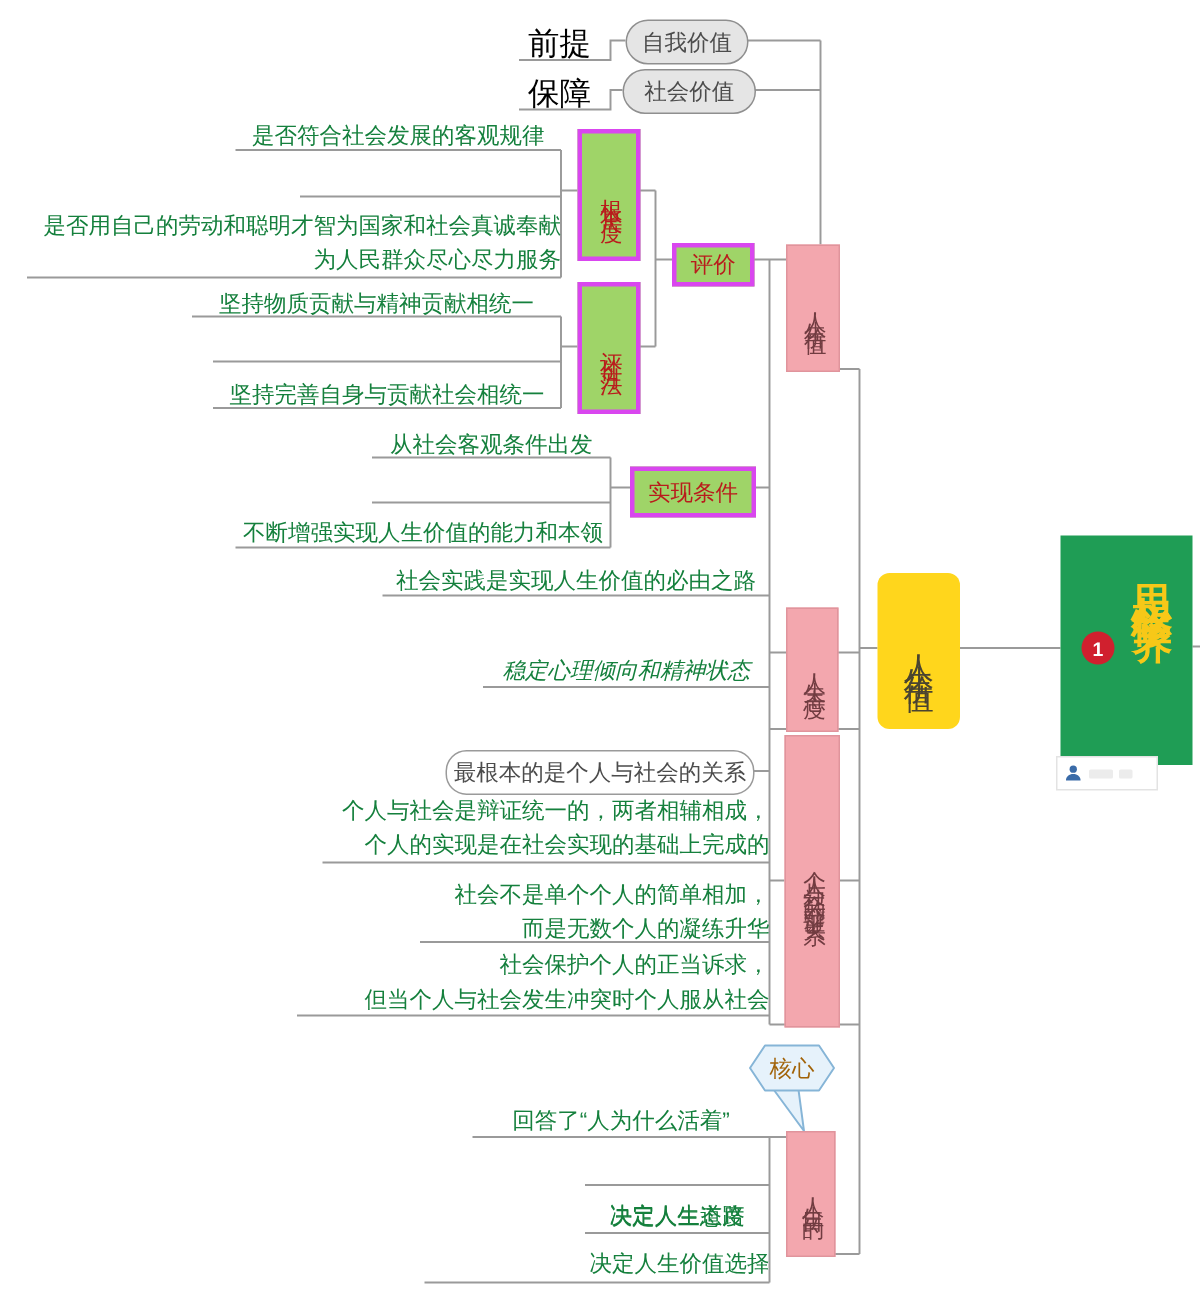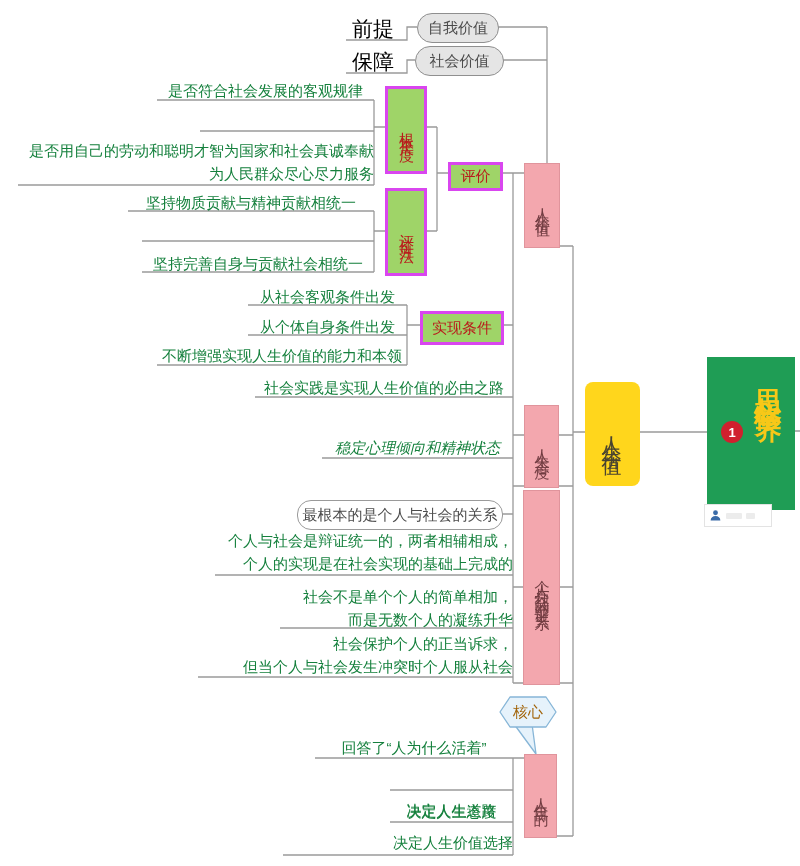--- a/index.html
+++ b/index.html
@@ -70,21 +70,20 @@
   <div class="leaf l" style="left:20px;top:139px;width:354px;line-height:1.55;">是否用自己的劳动和聪明才智为国家和社会真诚奉献
 为人民群众尽心尽力服务</div>
   <div class="gbox vtext" style="left:385px;top:86px;width:36px;height:82px;">根本尺度</div>
 
   <div class="leaf c" style="left:128px;top:192px;width:246px;">坚持物质贡献与精神贡献相统一</div>
   <div class="leaf c" style="left:142px;top:253px;width:232px;">坚持完善自身与贡献社会相统一</div>
   <div class="gbox vtext" style="left:385px;top:188px;width:36px;height:82px;">评价方法</div>
   <div class="gbox" style="left:448px;top:162px;width:49px;height:23px;">评价</div>
 
   <div class="leaf c" style="left:248px;top:286px;width:159px;">从社会客观条件出发</div>
-  <div class="leaf c" style="left:248px;top:316px;width:159px;">从个体自身条件出发</div>
   <div class="leaf c" style="left:157px;top:345px;width:250px;">不断增强实现人生价值的能力和本领</div>
   <div class="gbox" style="left:420px;top:311px;width:78px;height:28px;">实现条件</div>
   <div class="leaf c" style="left:255px;top:377px;width:258px;">社会实践是实现人生价值的必由之路</div>
 
   <div class="pbox vtext" style="left:524px;top:163px;width:34px;height:83px;">人生价值</div>
   <div class="pbox vtext" style="left:524px;top:405px;width:33px;height:81px;">人生态度</div>
   <div class="pbox vtext tight" style="left:523px;top:490px;width:35px;height:193px;">个人与社会的辩证关系</div>
   <div class="pbox vtext" style="left:524px;top:754px;width:31px;height:82px;">人生目的</div>
 
   <div class="leaf c" style="left:322px;top:437px;width:191px;font-style:italic;">稳定心理倾向和精神状态</div>

